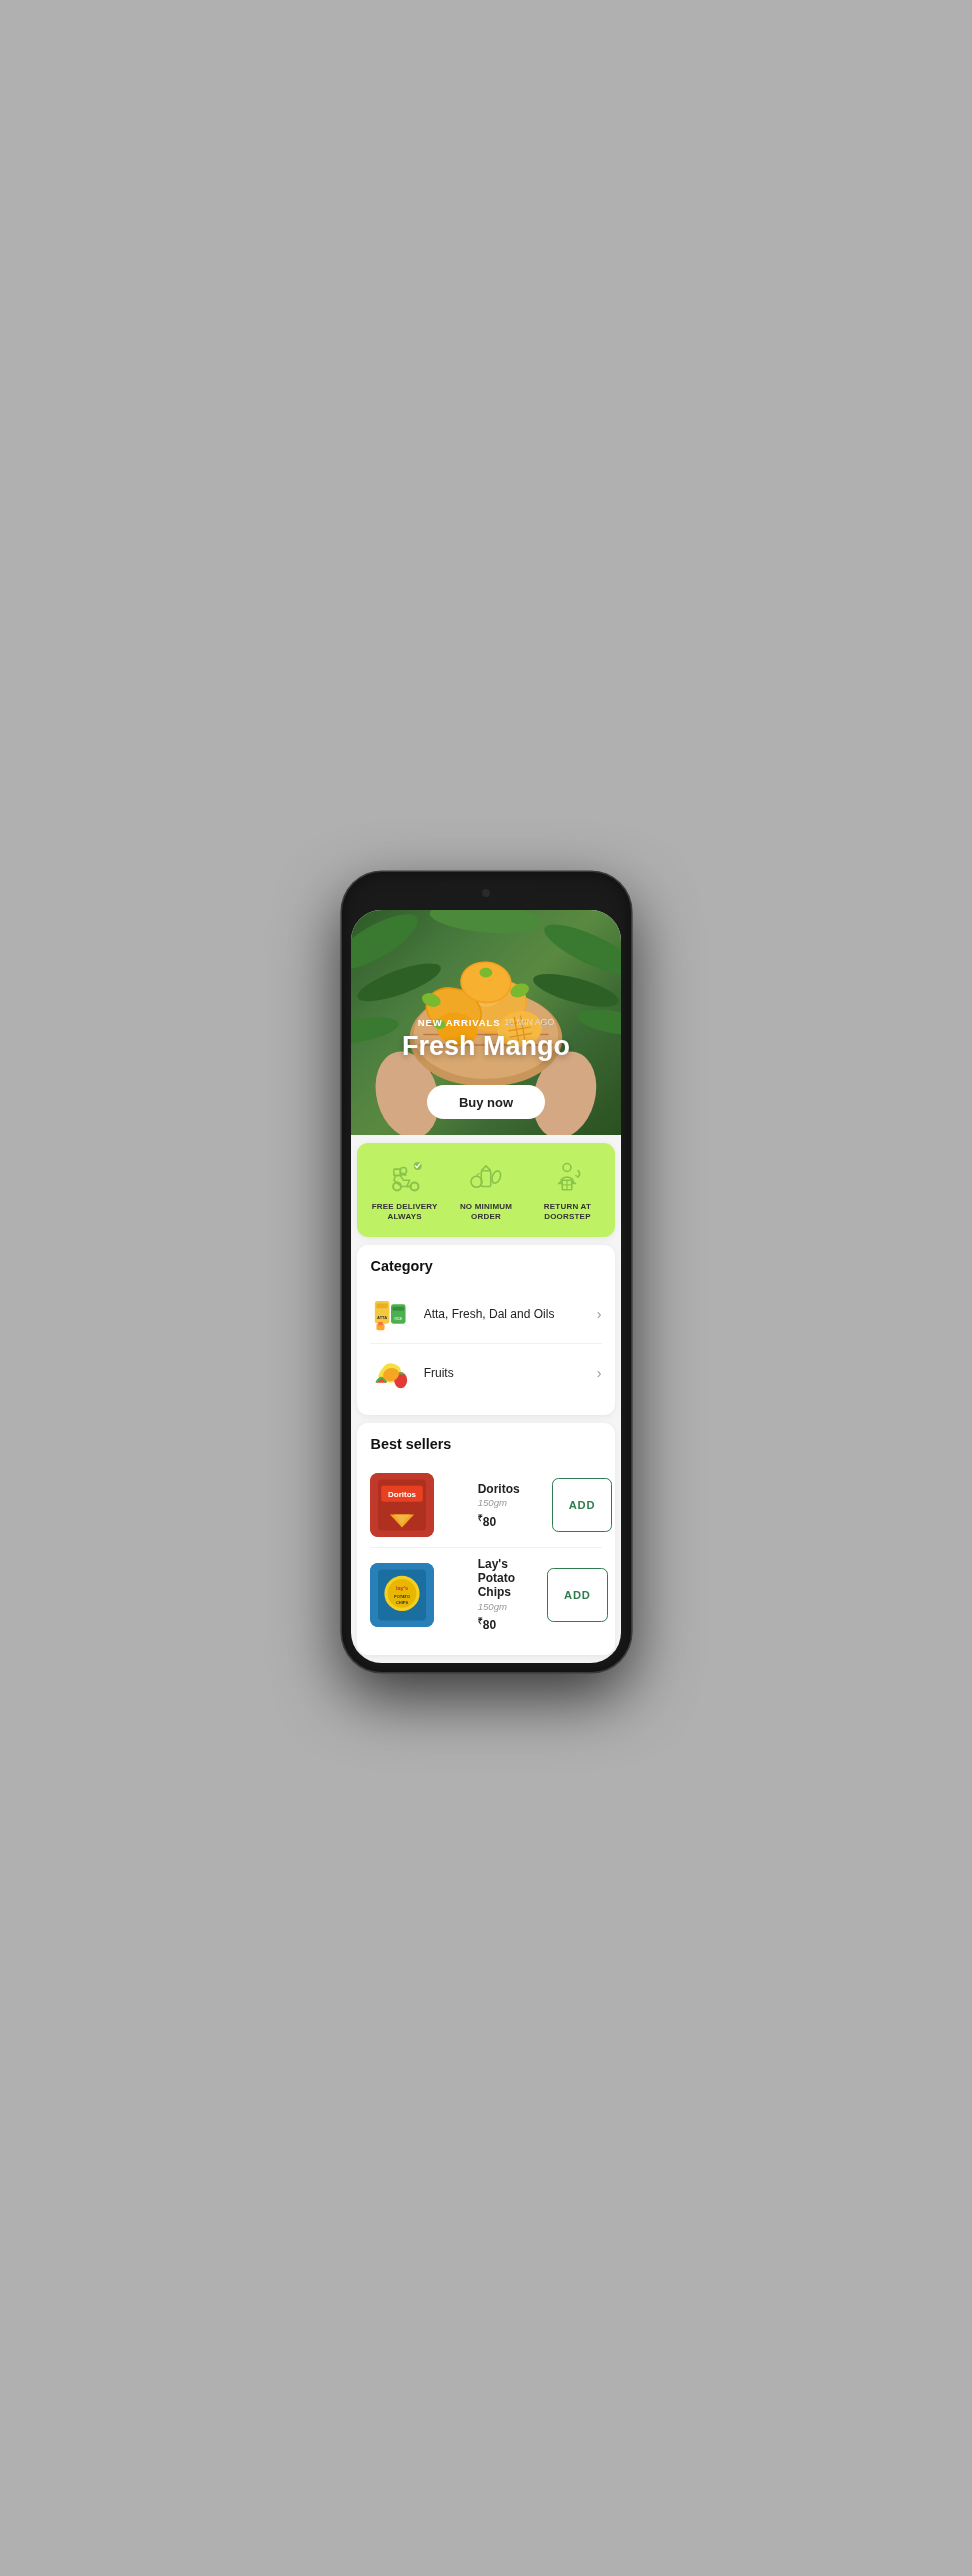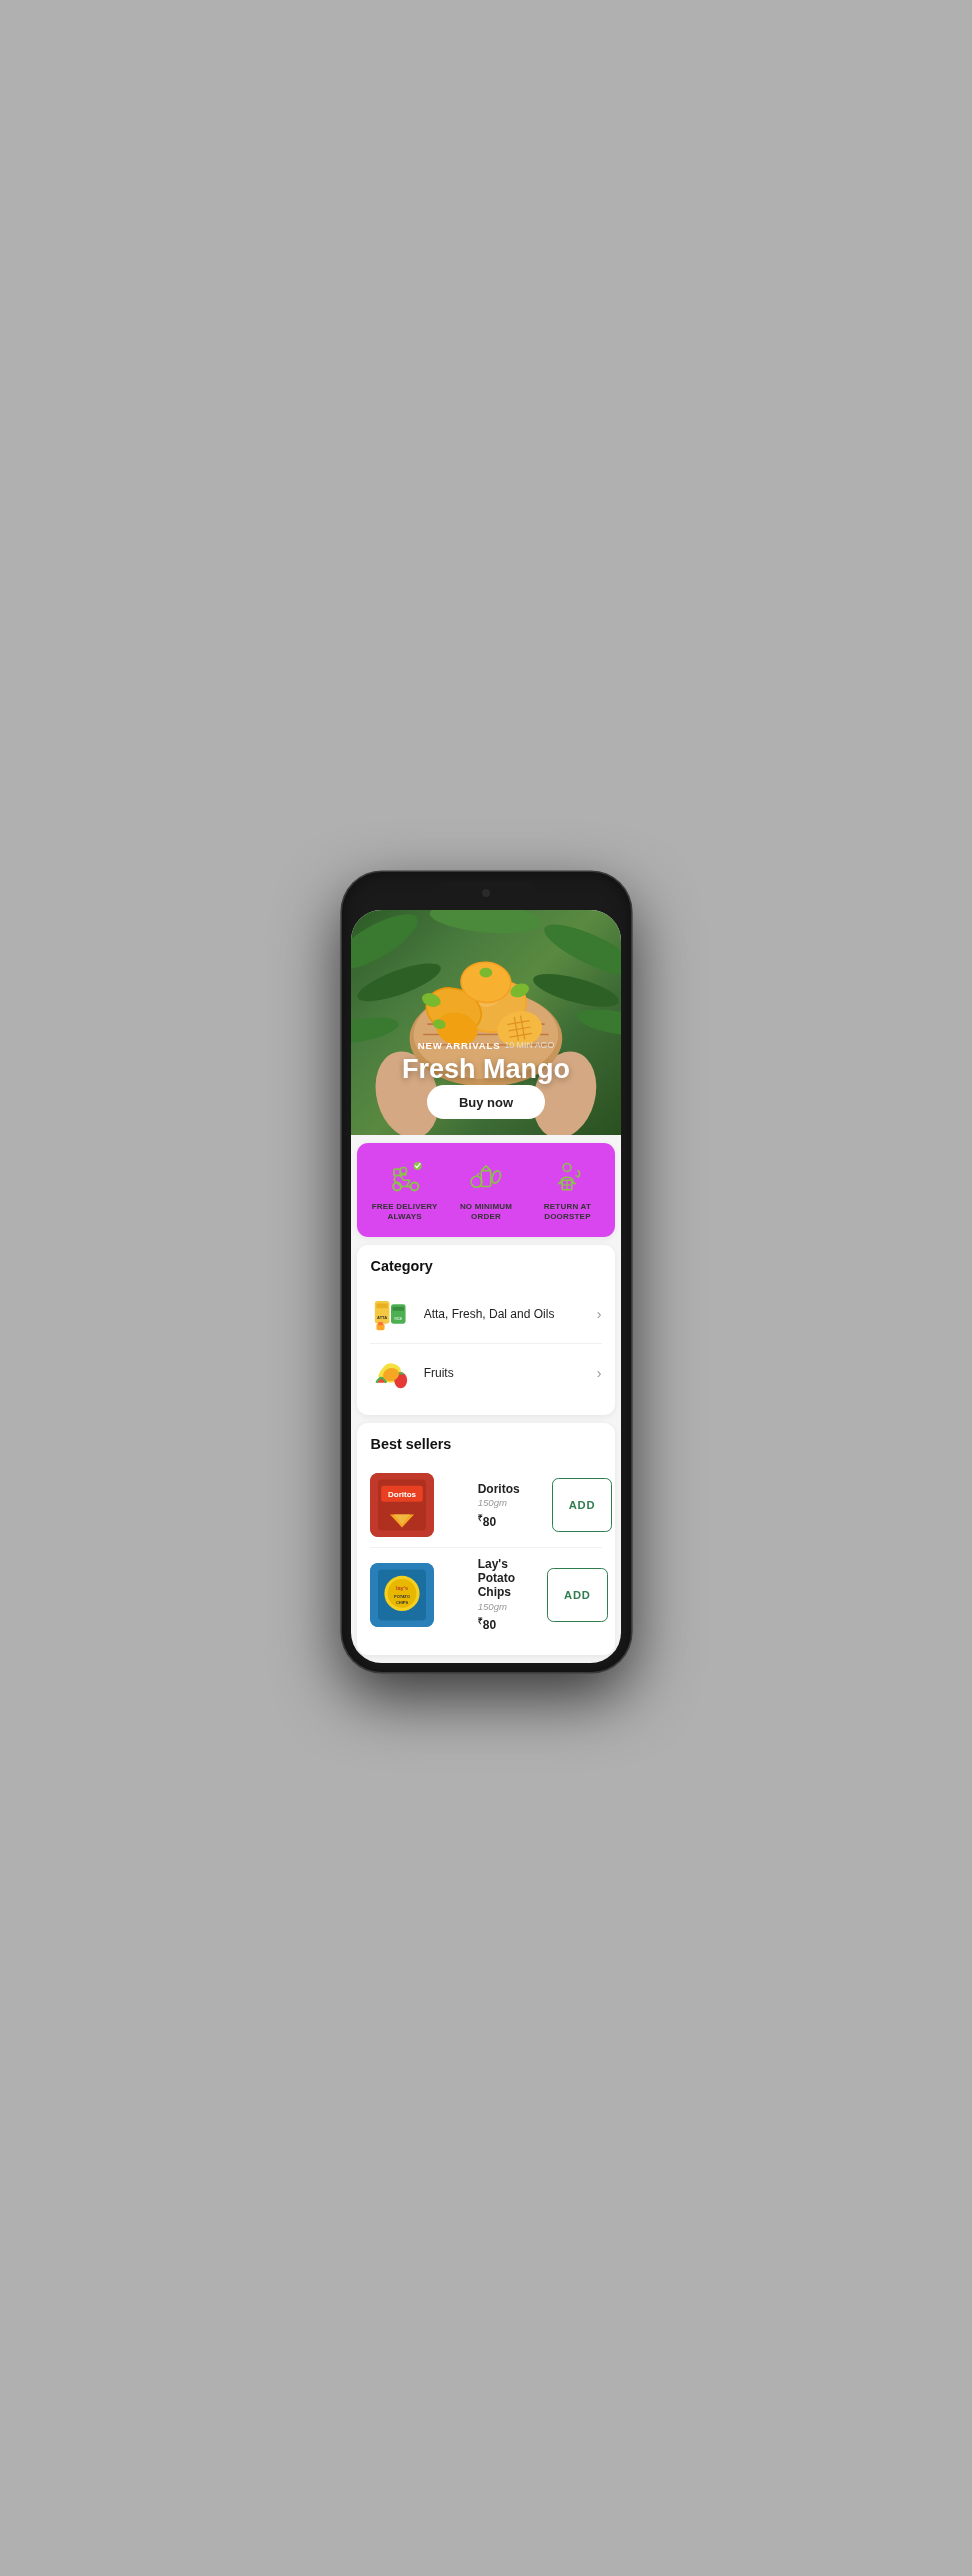--- a/index.html
+++ b/index.html
@@ -135,39 +135,39 @@
     .hero-tag-time {
       font-size: 8.8px;
       color: #ddd;
       font-weight: 400;
     }
 
     .hero-title {
       font-size: 27px;
       font-weight: 700;
       color: #fff;
-      margin-bottom: 0;
+      margin-bottom: 23px;
       text-shadow: 0 1.6px 6.4px rgba(0,0,0,0.3);
     }
 
     .buy-now-btn {
       background: #fff;
       color: #222;
       border: none;
       border-radius: 24px;
       padding: 9.6px 32px;
       font-size: 13px;
       font-weight: 700;
       cursor: pointer;
       display: inline-block;
     }
 
     
     .features-strip {
-      background: #d946ef;
+      background: #bef264;
       margin: 8px 6.4px;
       border-radius: 11.2px;
       padding: 14.4px 6.4px;
       display: flex;
       justify-content: space-around;
       align-items: flex-end;
       box-shadow: 0 1.6px 6.4px rgba(0,0,0,0.06);
     }
 
     .feature-item {

